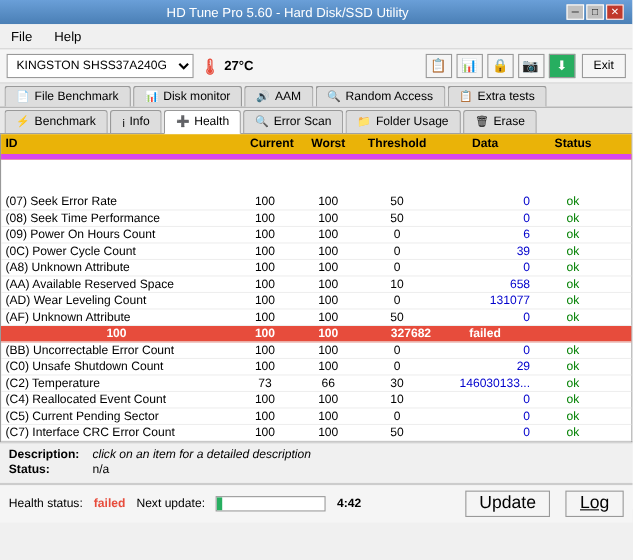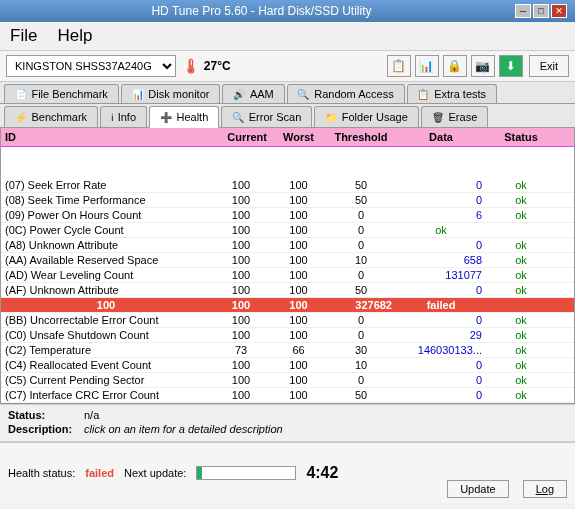--- a/index.html
+++ b/index.html
@@ -28,21 +28,21 @@
       display: flex; align-items: center; justify-content: center;
     }
     .title-btn.close { background: #c0392b; color: white; }
 
     .menu-bar {
       background: #f0f0f0;
       border-bottom: 1px solid #ccc;
       padding: 2px 4px;
       display: flex; gap: 8px;
     }
-    .menu-item { padding: 2px 6px; cursor: pointer; font-size: 17px; }
+    .menu-item { padding: 2px 6px; cursor: pointer; font-size: 12px; }
 
     .toolbar {
       background: #f5f5f5;
       border-bottom: 1px solid #ccc;
       padding: 4px 6px;
       display: flex; align-items: center; gap: 6px;
     }
     .disk-select {
       width: 170px; height: 22px;
       border: 1px solid #999;
@@ -100,22 +100,22 @@
 
     .content-area {
       background: white;
       border: 1px solid #999;
       border-top: none;
     }
 
     .table-header {
       display: grid;
       grid-template-columns: 210px 60px 55px 70px 90px 70px 20px;
-      background: #f9a8d4;
-      border-bottom: 1px solid #d946ef;
+      background: #eab308;
+      border-bottom: 5px solid #d946ef;
       font-weight: bold;
       padding: 2px 0;
     }
     .table-header div, .table-row div {
       padding: 1px 4px;
     }
     .table-container {
       overflow-y: auto;
       max-height: 265px;
       margin-top: 31px;
@@ -162,29 +162,28 @@
       width: 100px; height: 14px;
       border: 1px solid #999;
       background: white;
       overflow: hidden;
     }
     .progress-bar-fill {
       height: 100%;
       background: #27ae60;
       width: 5px;
     }
-    .time-display { font-size: 16px; font-weight: bold; min-width: 30px; }
+    .time-display { font-size: 11px; font-weight: bold; min-width: 30px; }
     .update-btn, .log-btn {
       border: 1px solid #999;
       background: #f5f5f5;
       padding: 2px 12px;
       cursor: pointer;
-      font-size: 11px;
+      font-size: 16px;
       margin-left: auto;
-      margin-top: 32px;
     }
     .log-btn { margin-left: 4px; text-decoration: underline; }
     .th-id { }
     .th-current { text-align: right; }
     .th-worst { text-align: center; }
     .th-threshold { text-align: center; }
     .th-data { text-align: center; }
     .th-status { text-align: center; }
   </style>
 </head>
@@ -307,20 +306,21 @@
     <div class="col-center">0</div>
     <div class="col-right data-blue">6</div>
     <div class="col-center status-ok">ok</div>
     <div></div>
   </div>
       <div class="table-row">
     <div>(0C) Power Cycle Count</div>
     <div class="col-center">100</div>
     <div class="col-center">100</div>
     <div class="col-center">0</div>
+    <div class="col-right data-blue">39</div>
     <div class="col-center status-ok">ok</div>
     <div></div>
   </div>
       <div class="table-row">
     <div>(A8) Unknown Attribute</div>
     <div class="col-center">100</div>
     <div class="col-center">100</div>
     <div class="col-center">0</div>
     <div class="col-right data-blue">0</div>
     <div class="col-center status-ok">ok</div>
@@ -413,26 +413,26 @@
     <div class="col-center">50</div>
     <div class="col-right data-blue">0</div>
     <div class="col-center status-ok">ok</div>
     <div></div>
   </div>
     </div>
 </div>
 
 <div class="description-area">
   <div class="desc-row">
+    <span class="desc-label">Description:</span>
+    <span class="desc-click">click on an item for a detailed description</span>
+  </div>
+  <div class="desc-row">
     <span class="desc-label">Status:</span>
     <span>n/a</span>
-  </div>
-  <div class="desc-row">
-    <span class="desc-label">Description:</span>
-    <span class="desc-click">click on an item for a detailed description</span>
   </div>
 </div>
 
 <div class="status-bar">
   <span class="health-label">Health status:</span>
   <span class="health-failed">failed</span>
   <span class="next-update-label">Next update:</span>
   <div class="progress-bar-container">
     <div class="progress-bar-fill"></div>
   </div>

